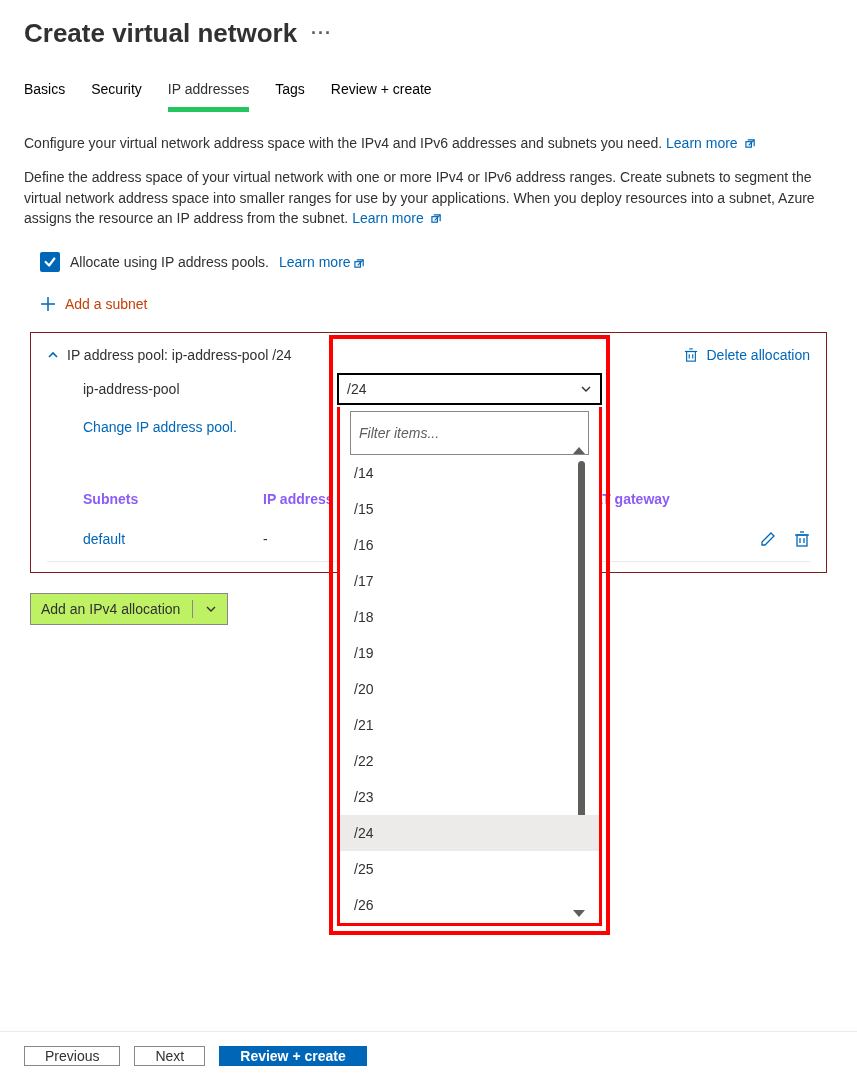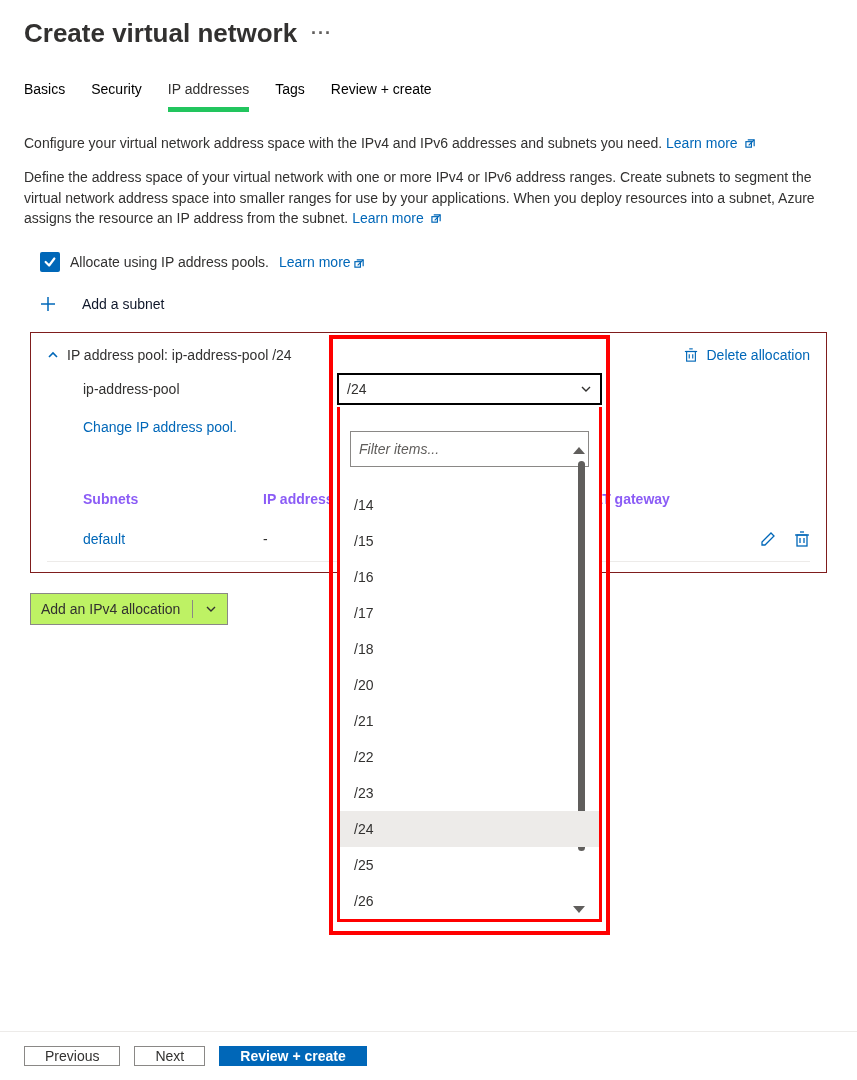--- a/index.html
+++ b/index.html
@@ -16,41 +16,41 @@
   .body-text { padding: 20px 24px 0 24px; line-height: 1.45; color: #323130; }
   .body-text a { color: #0067b8; text-decoration: none; }
 
   .ext-icon { display: inline-block; width: 11px; height: 11px; margin-left: 3px; position: relative; top: 1px; }
 
   .checkbox-row { display: flex; align-items: center; gap: 10px; padding: 24px 0 0 40px; }
   .checkbox { width: 20px; height: 20px; background: #0067b8; border-radius: 2px; display: flex; align-items: center; justify-content: center; }
   .checkbox svg { width: 14px; height: 14px; stroke: #fff; }
   .checkbox-row .link { color: #0067b8; text-decoration: none; cursor: pointer; display: inline-flex; align-items: center; }
 
-  .add-subnet { display: flex; align-items: center; gap: 26px; padding: 24px 0 0 40px; color: #0f172a; cursor: pointer; }
+  .add-subnet { display: flex; align-items: center; gap: 9px; padding: 24px 0 0 40px; color: #c2410c; cursor: pointer; }
   .add-subnet svg { width: 16px; height: 16px; stroke: #0067b8; }
 
   .pool-panel { margin: 20px 30px 0 30px; border: 1px solid #7f1d1d; padding: 14px 16px 10px 16px; position: relative; }
   .panel-top { display: flex; justify-content: space-between; align-items: flex-start; }
   .pool-header { display: flex; align-items: center; gap: 8px; color: #323130; }
   .chev { width: 12px; height: 12px; stroke: #0067b8; }
   .delete-link { color: #0067b8; display: inline-flex; align-items: center; gap: 8px; cursor: pointer; }
   .delete-link svg { width: 14px; height: 14px; stroke: #0067b8; }
 
   .pool-row { display: flex; align-items: center; gap: 24px; margin-top: 10px; padding-left: 36px; }
   .pool-name { width: 230px; }
   .change-link { color: #0067b8; cursor: pointer; }
 
   .combo { position: relative; width: 265px; }
   .combo-button { width: 100%; height: 32px; border: 2px solid #000; background: #fff; display: flex; align-items: center; justify-content: space-between; padding: 0 8px; cursor: pointer; }
   .combo-button svg { width: 12px; height: 12px; stroke: #323130; }
 
   .dropdown { position: absolute; top: 34px; left: 0; width: 265px; background: #fff; border: 3px solid #ff0000; border-top: none; z-index: 50; padding-top: 4px; }
   .dropdown-border-top { position:absolute; top:-38px; left:-8px; right:-8px; height:600px; border: 4px solid #ff0000; z-index:40; pointer-events:none;}
-  .filter-box { margin: 20px 10px; border: 1px solid #8a8886; height: 36px; padding: 0 8px; color: #605e5c; display:flex; align-items:center; font-style: italic; }
+  .filter-box { margin: 0 10px; border: 1px solid #8a8886; height: 44px; padding: 0 8px; color: #605e5c; display:flex; align-items:center; font-style: italic; }
   .dd-list { max-height: 520px; overflow-y: auto; position: relative; }
   .dd-item { padding: 10px 14px; cursor: pointer; }
   .dd-item.selected { background: #edebe9; }
 
   .scroll-triangle { width: 0; height: 0; border-left: 6px solid transparent; border-right: 6px solid transparent; }
   .scroll-up { position:absolute; right:14px; top:40px; border-bottom: 7px solid #605e5c; }
   .scroll-down { position:absolute; right:14px; bottom:6px; border-top: 7px solid #605e5c; }
   .scroll-track { position:absolute; right:14px; top:54px; width:7px; height:390px; background:#605e5c; border-radius:4px; }
 
   .table-header { display: flex; padding: 56px 0 10px 36px; font-weight: 700; color: #8b5cf6; border-bottom: none; }
@@ -175,20 +175,21 @@
       <div class="dropdown">
         <div class="filter-box">Filter items...</div>
         <div class="scroll-triangle scroll-up"></div>
         <div class="scroll-track"></div>
         <div class="dd-list" id="dd-list">
               <div class="dd-item">/14</div>
               <div class="dd-item">/15</div>
               <div class="dd-item">/16</div>
               <div class="dd-item">/17</div>
               <div class="dd-item">/18</div>
+              <div class="dd-item">/19</div>
               <div class="dd-item">/20</div>
               <div class="dd-item">/21</div>
               <div class="dd-item">/22</div>
               <div class="dd-item">/23</div>
               <div class="dd-item selected">/24</div>
               <div class="dd-item">/25</div>
               <div class="dd-item">/26</div>
             </div>
         <div class="scroll-triangle scroll-down"></div>
       </div>

